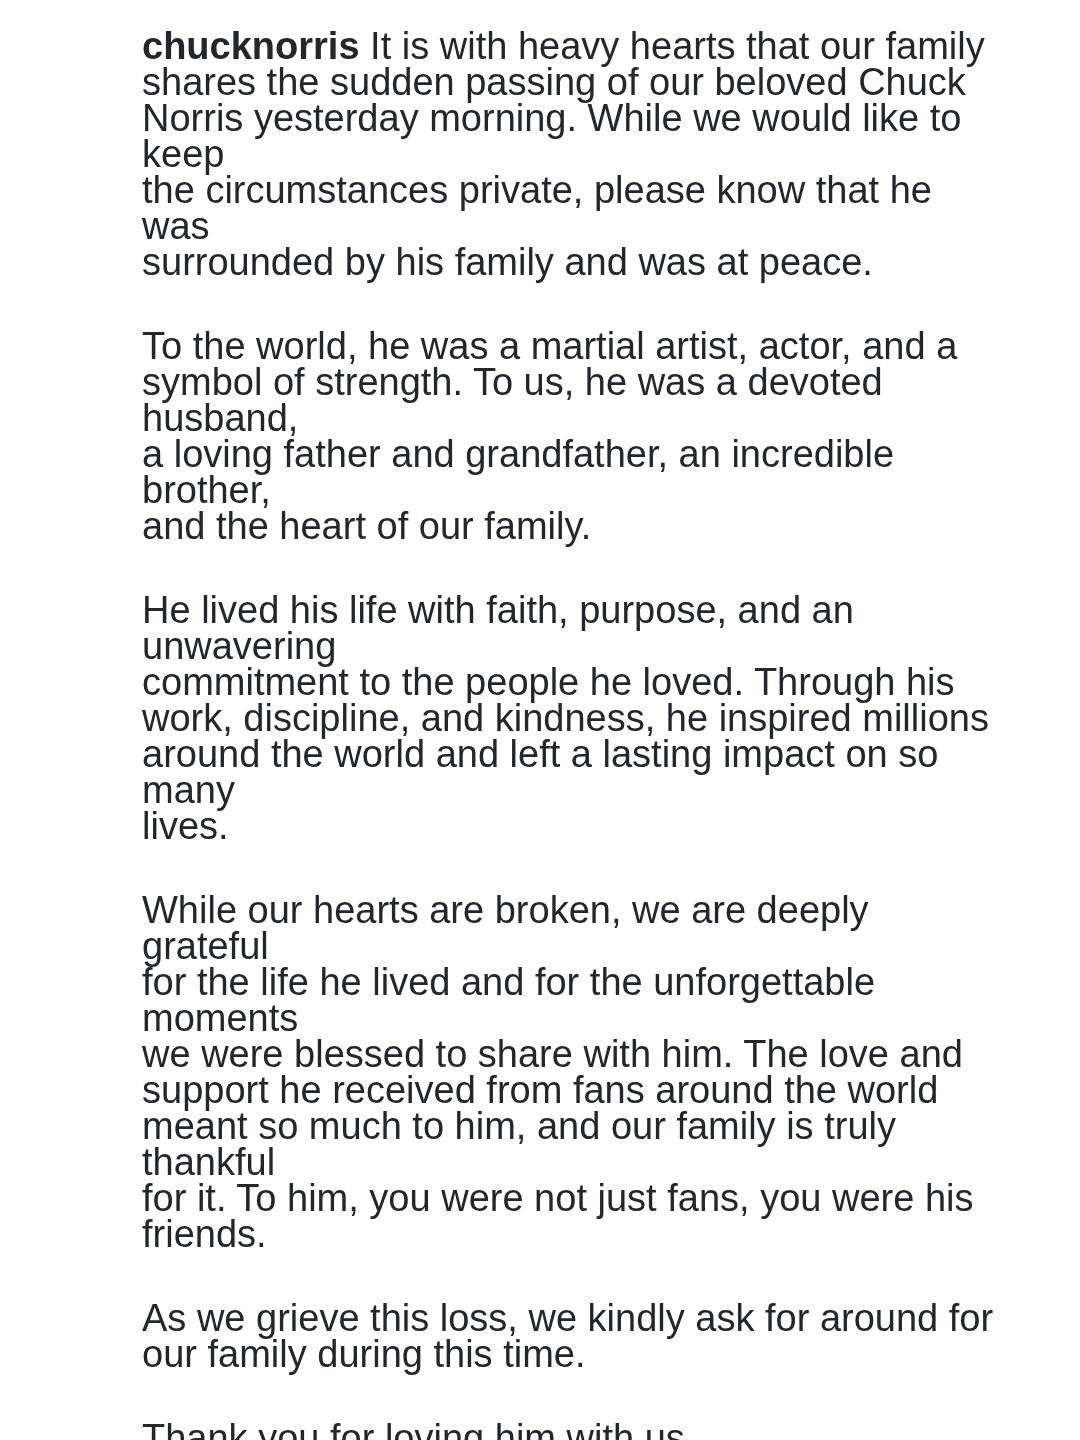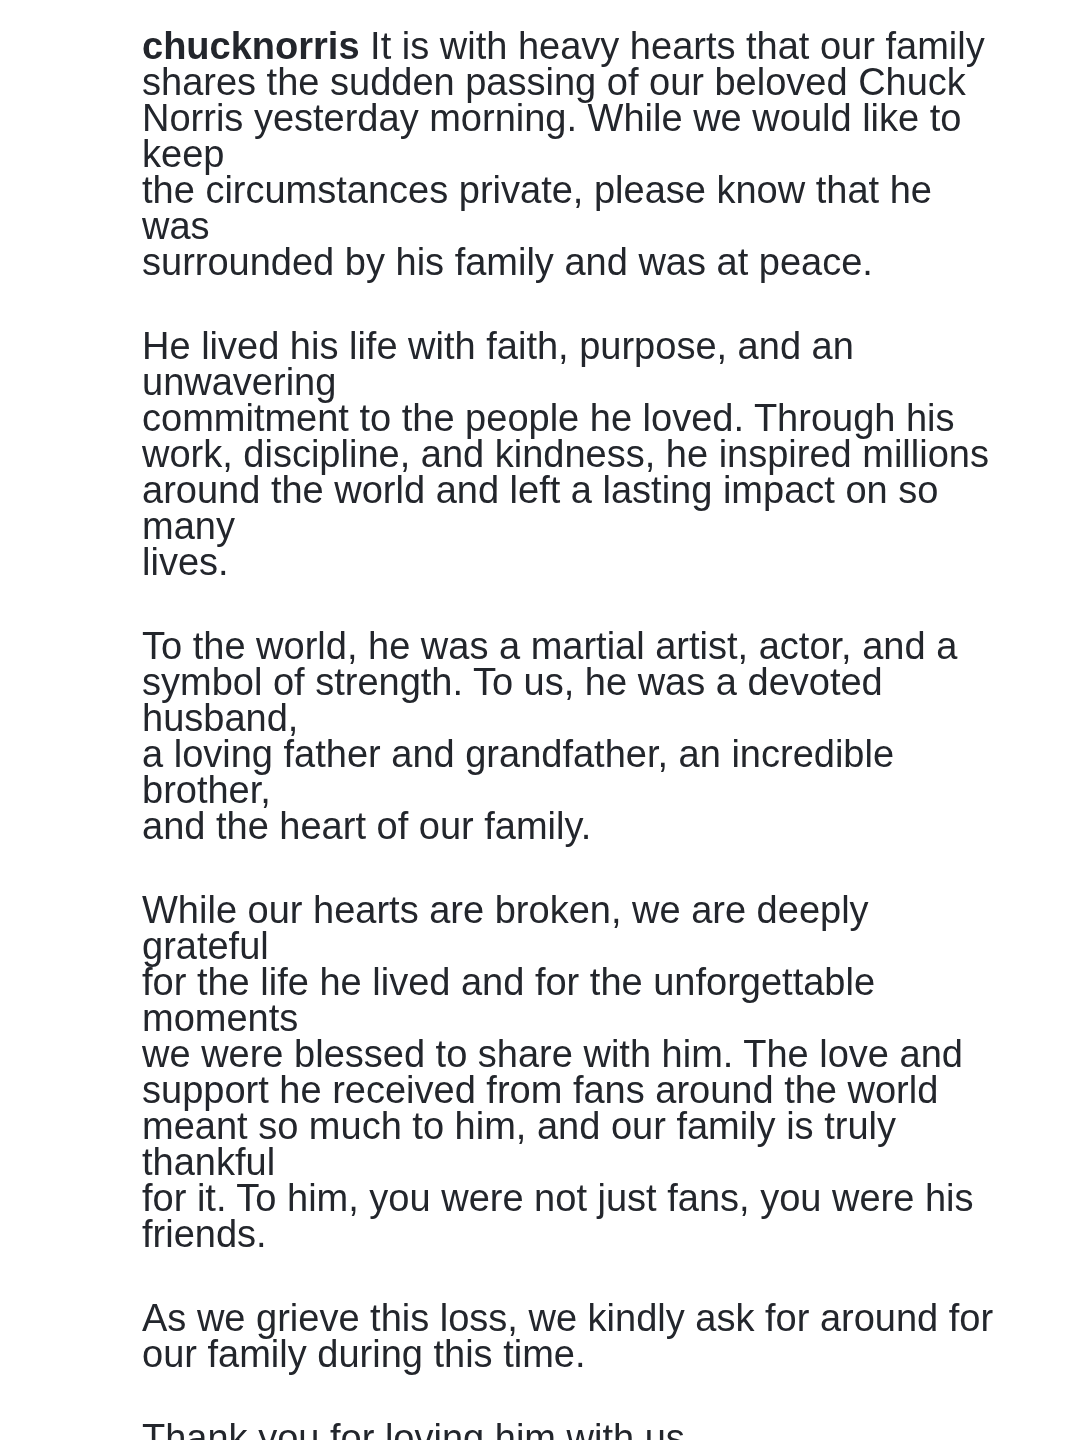--- a/index.html
+++ b/index.html
@@ -38,29 +38,29 @@
 </style>
 </head>
 <body>
 
 <div class="caption">
   <p class="para"><span class="username">chucknorris</span> <span>It is with heavy hearts that our family
 shares the sudden passing of our beloved Chuck
 Norris yesterday morning. While we would like to keep
 the circumstances private, please know that he was
 surrounded by his family and was at peace.</span></p>
+  <p class="para">To the world, he was a martial artist, actor, and a
+symbol of strength. To us, he was a devoted husband,
+a loving father and grandfather, an incredible brother,
+and the heart of our family.</p>
   <p class="para">He lived his life with faith, purpose, and an unwavering
 commitment to the people he loved. Through his
 work, discipline, and kindness, he inspired millions
 around the world and left a lasting impact on so many
 lives.</p>
-  <p class="para">To the world, he was a martial artist, actor, and a
-symbol of strength. To us, he was a devoted husband,
-a loving father and grandfather, an incredible brother,
-and the heart of our family.</p>
   <p class="para">While our hearts are broken, we are deeply grateful
 for the life he lived and for the unforgettable moments
 we were blessed to share with him. The love and
 support he received from fans around the world
 meant so much to him, and our family is truly thankful
 for it. To him, you were not just fans, you were his
 friends.</p>
   <p class="para">As we grieve this loss, we kindly ask for around for
 our family during this time.</p>
   <p class="para">Thank you for loving him with us.</p>

